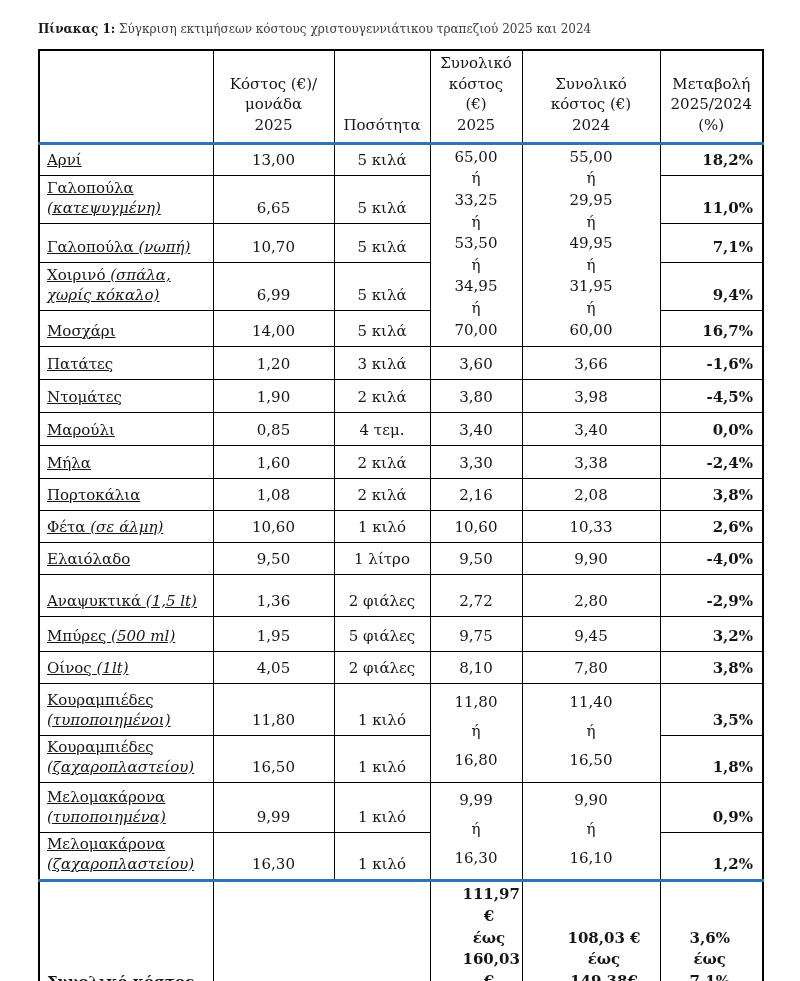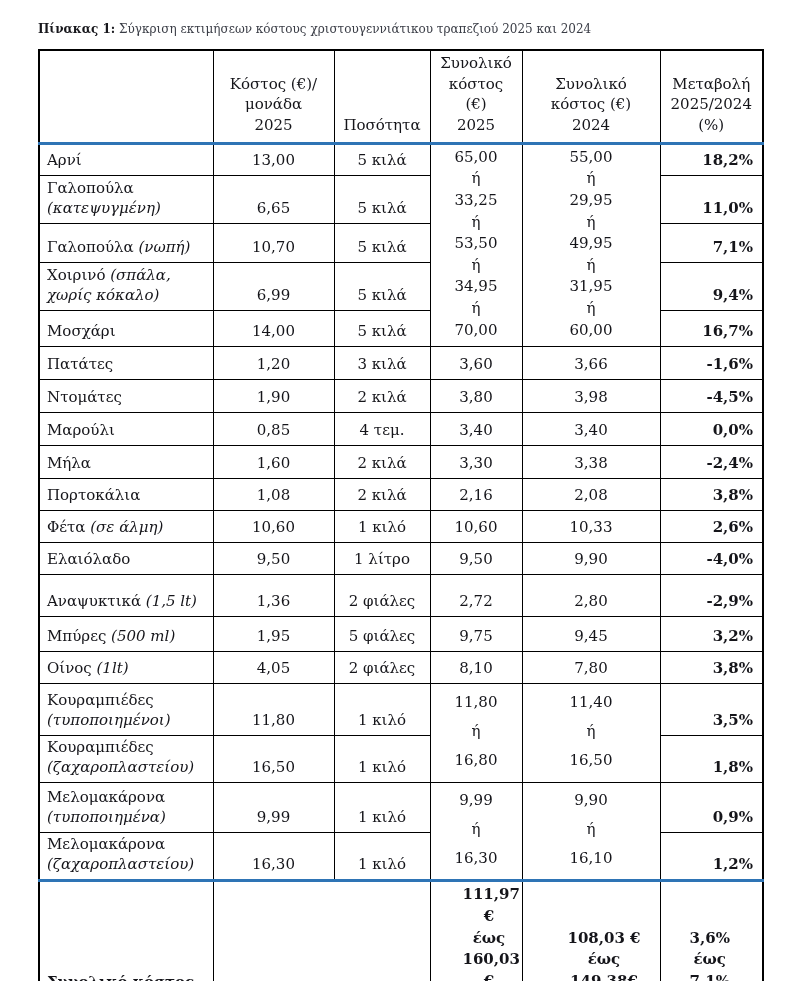--- a/index.html
+++ b/index.html
@@ -31,21 +31,21 @@
     padding:2px 6px 5px 6px;
     overflow:hidden;
   }
   thead th{
     font-weight:normal;
     text-align:center;
     white-space:pre-line;
     line-height:1.38;
     padding-bottom:6px;
   }
-  .c-name{text-align:left;padding-left:7px;}
+  .c-name{text-align:left;padding-left:7px;text-decoration:underline;}
   .c-name i{font-style:italic;}
   .c-unit,.c-qty,.c-t25,.c-t24{text-align:center;}
   .c-chg{text-align:right;font-weight:bold;padding-right:9px;}
   .pre{white-space:pre-line;}
   td.merged{vertical-align:middle;line-height:1.44;}
   td.merged.pair{line-height:1.95;}
   tbody tr:first-child td{border-top:3px solid #2e74b5;}
   tr.total td{border-top:3px solid #2e74b5;font-weight:bold;}
   tr.total .c-t25,tr.total .c-t24{line-height:1.45;padding-left:32px;}
   tr.total .c-chg{line-height:1.45;}

